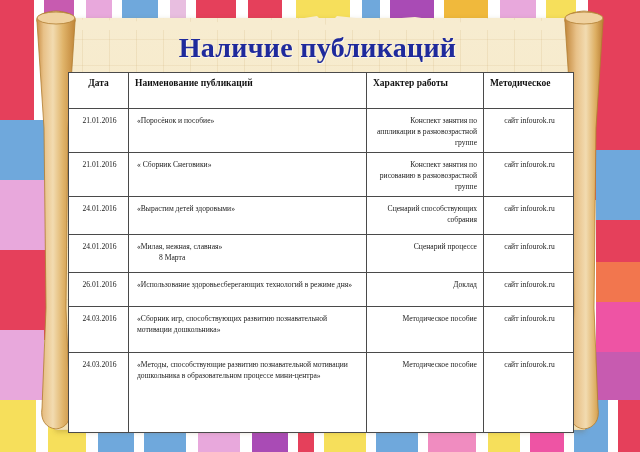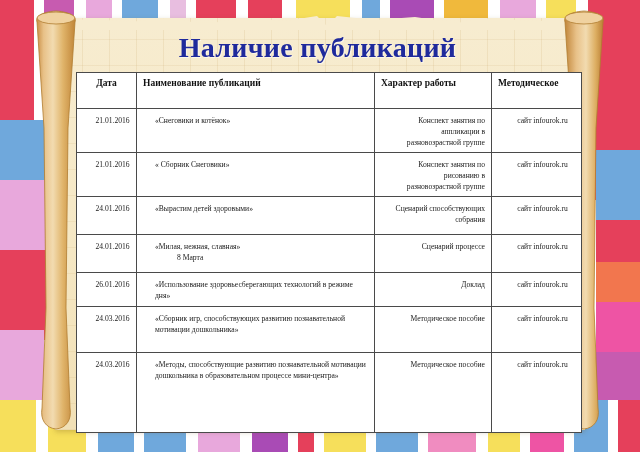--- a/index.html
+++ b/index.html
@@ -77,21 +77,21 @@
     font-family: "Liberation Serif", serif;
     font-weight: bold;
     font-size: 28px;
     letter-spacing: 0.3px;
     text-shadow: 1px 1px 0 rgba(255,255,255,0.55);
   }
 
   
   .table-wrap {
     position: absolute;
-    left: 76px;
+    left: 68px;
     top: 72px;
     width: 505px;
     z-index: 7;
   }
   table.pub {
     border-collapse: collapse;
     width: 505px;
     background: #ffffff;
     table-layout: fixed;
   }
@@ -107,21 +107,21 @@
     color: #111111;
     height: 30px;
     padding: 5px 6px 0 6px;
     text-align: left;
   }
   table.pub th.c-date { text-align: center; }
   table.pub td {
     font-family: "Liberation Serif", serif;
     font-size: 7.6px;
     color: #1a1a1a;
-    padding: 6px 6px 4px 18px;
+    padding: 6px 6px 4px 8px;
     line-height: 1.45;
   }
   td.c-date  { text-align: center; white-space: nowrap; font-size: 8.2px; }
   td.c-pub   { text-align: left; }
   td.c-char  { text-align: right; margin-left: 15px; }
   td.c-house { text-align: center; }
 
   .col-date  { width: 60px; }
   .col-pub   { width: 238px; }
   .col-char  { width: 117px; }
@@ -271,21 +271,21 @@
           <th>Наименование публикаций</th>
           <th>Характер  работы</th>
           <th>Методическое</th>
         </tr>
       </thead>
       <tbody>
 
         <tr style="height:44px">
           <td class="c-date">21.01.2016</td>
           <td class="c-pub">
-            <span class="sub-line">«Снеговики и котёнок»</span>
+            <span class="sub-line">«Поросёнок и пособие»</span>
             <span class="pub-line2"></span>
           </td>
           <td class="c-char">Конспект занятия по аппликации в разновозрастной группе</td>
           <td class="c-house">сайт infourok.ru</td>
         </tr>
 
         <tr style="height:44px">
           <td class="c-date">21.01.2016</td>
           <td class="c-pub">
             <span class="sub-line">« Сборник Снеговики»</span>

